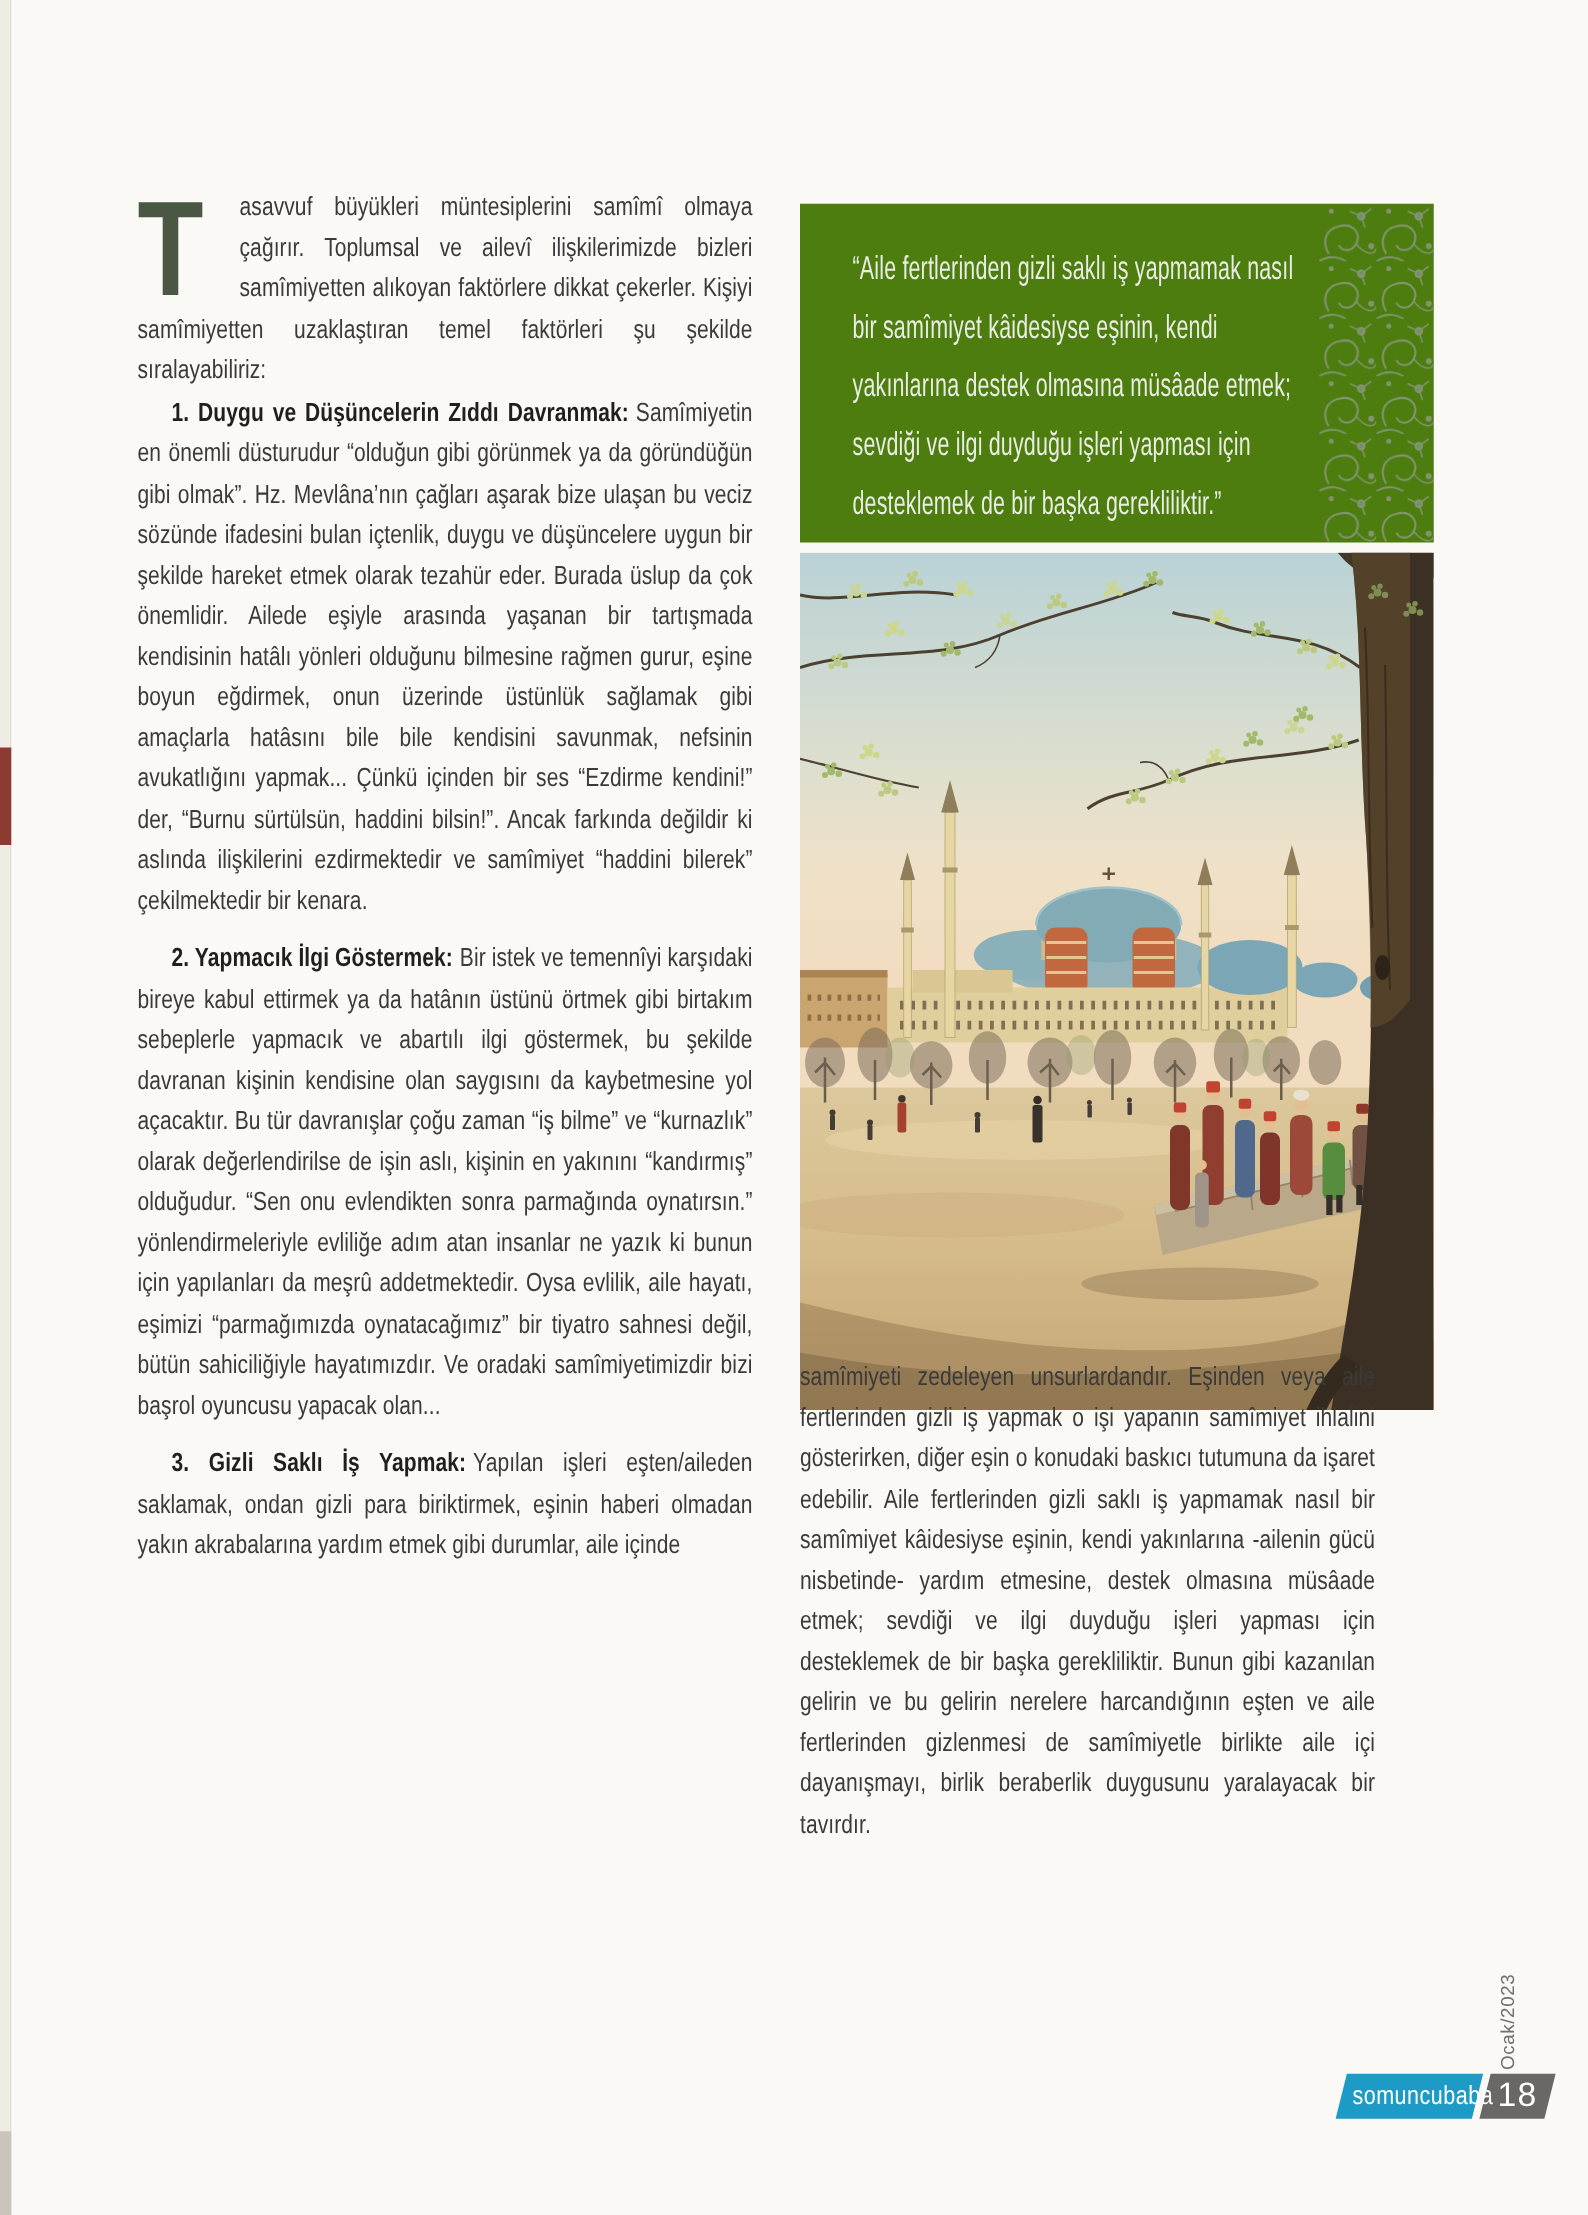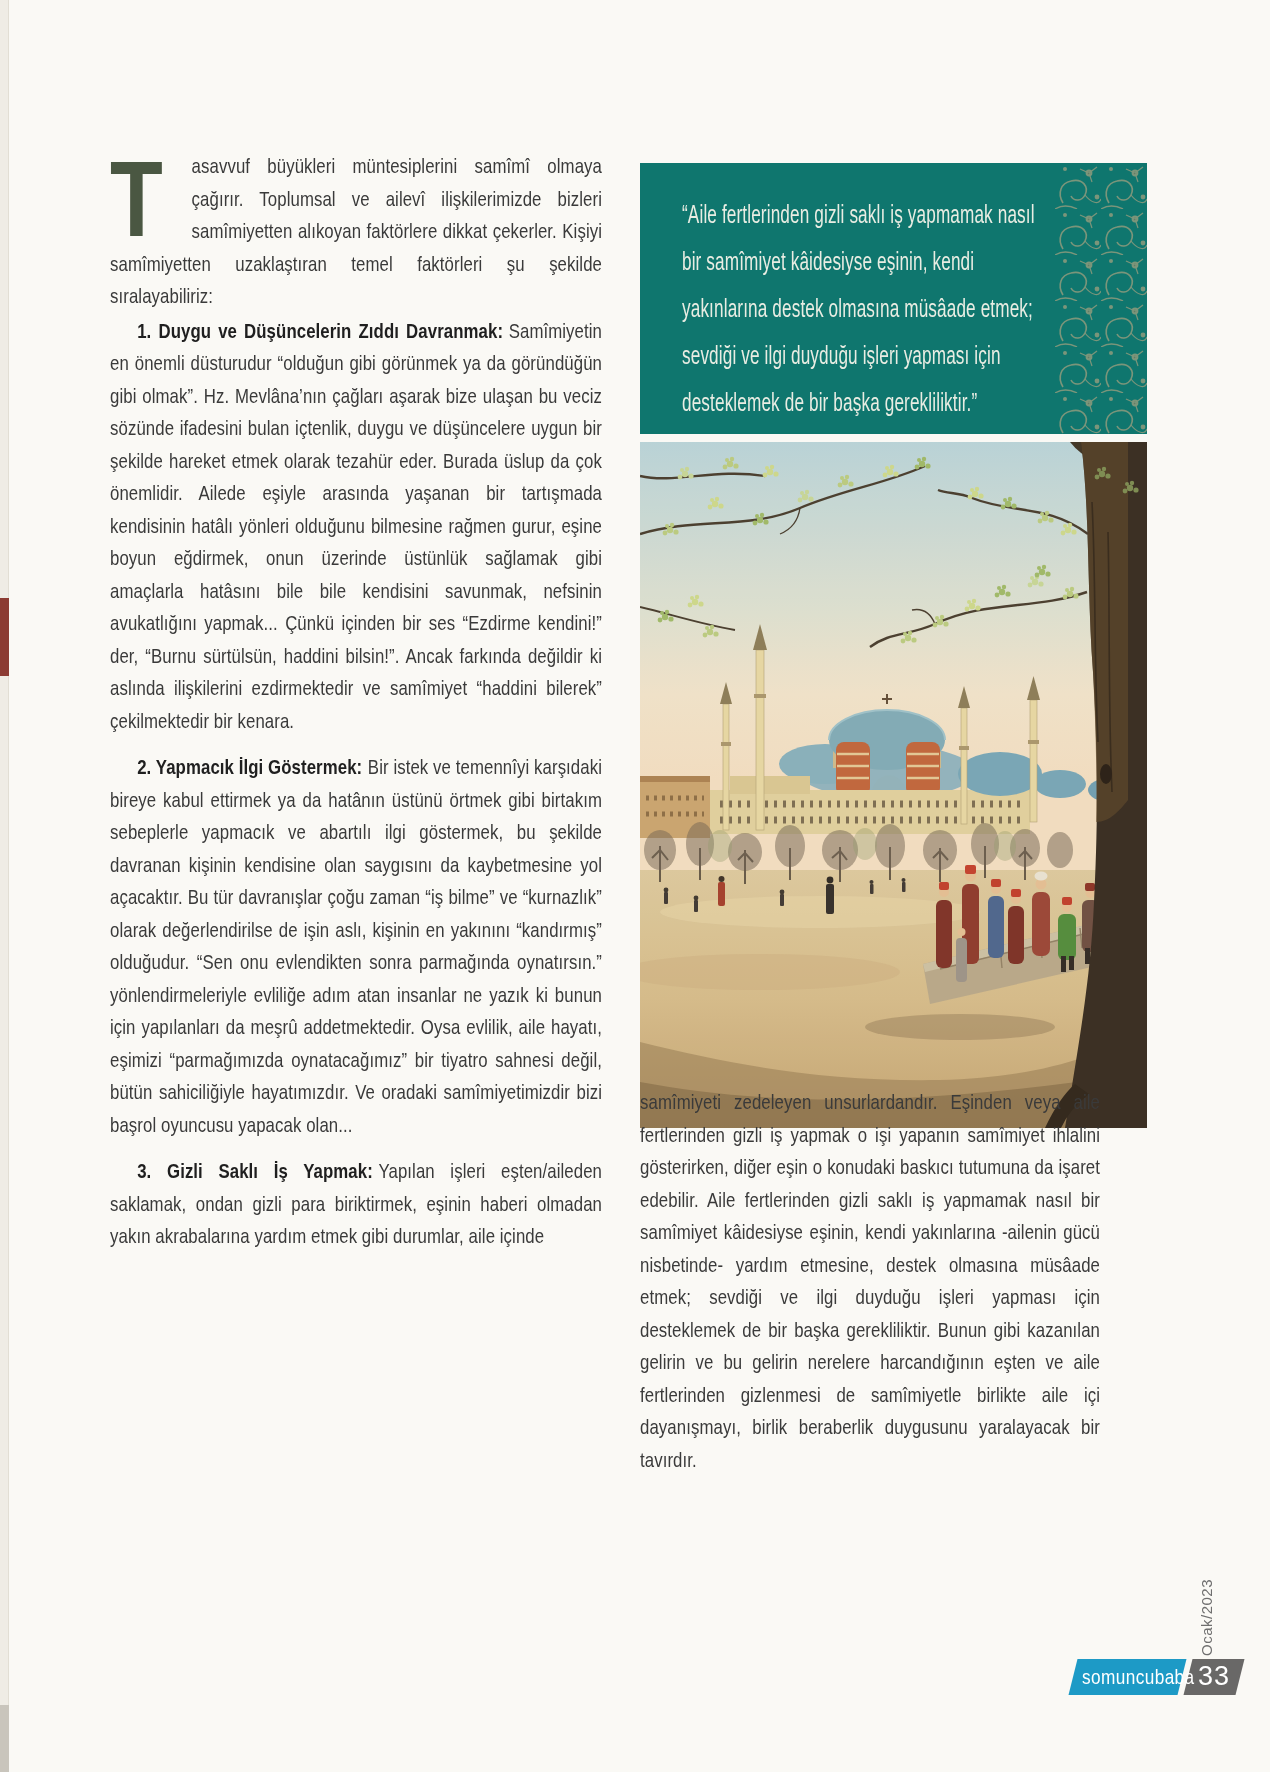--- a/index.html
+++ b/index.html
@@ -30,21 +30,21 @@
   .sec { margin-top:14px; text-indent:34px; }
   .sec-first { margin-top:2px; }
   .sec-head { font-weight:bold; color:#1f1f1f; margin-right:7px; }
 
   .dropcap { float:left; width:92px; height:86px; margin:8px 10px 0 0;
     font-size:108px; line-height:82px; font-weight:bold; color:#4a5742;
     font-family:"Liberation Sans", sans-serif; }
 
   
   #quote-box { position:absolute; left:640px; top:163px; width:507px; height:271px;
-    background:#0f766e; overflow:hidden; }
+    background:#4d7c0f; overflow:hidden; }
   #quote-text { position:absolute; left:42px; top:28px; width:574px;
     transform:scaleX(0.648); transform-origin:0 0;
     font-size:26.5px; line-height:47px; color:#e9ede3; letter-spacing:0.2px; }
   #quote-pattern { position:absolute; right:0; top:0; }
 
   
   #postcard { position:absolute; left:640px; top:442px; width:507px; height:686px; overflow:hidden; }
 
   
   .footer-shape { position:absolute; height:36px; top:1659px; transform:skewX(-14deg); }
@@ -346,14 +346,14 @@
 
 <div id="right-col" class="col">
   <div class="colscale body-text">
     <p>samîmiyeti zedeleyen unsurlardandır. Eşinden veya aile fertlerinden gizli iş yapmak o işi yapanın samîmiyet ihlalini gösterirken, diğer eşin o konudaki baskıcı tutumuna da işaret edebilir. Aile fertlerinden gizli saklı iş yapmamak nasıl bir samîmiyet kâidesiyse eşinin, kendi yakınlarına -ailenin gücü nisbetinde- yardım etmesine, destek olmasına müsâade etmek; sevdiği ve ilgi duyduğu işleri yapması için desteklemek de bir başka gerekliliktir. Bunun gibi kazanılan gelirin ve bu gelirin nerelere harcandığının eşten ve aile fertlerinden gizlenmesi de samîmiyetle birlikte aile içi dayanışmayı, birlik beraberlik duygusunu yaralayacak bir tavırdır.</p>
   </div>
 </div>
 
 <div id="footer-blue-bg" class="footer-shape"></div>
 <div id="footer-gray-bg" class="footer-shape"></div>
 <div id="footer-logo">somuncubaba</div>
-<div id="footer-num">33</div>
+<div id="footer-num">18</div>
 <div id="footer-date">Ocak/2023</div>
 
 </body></html>

